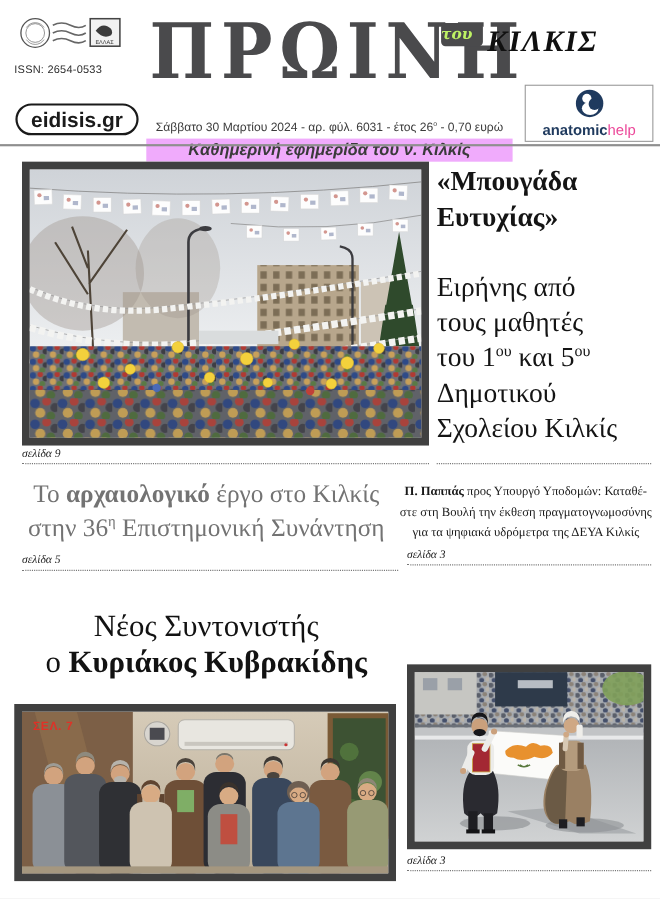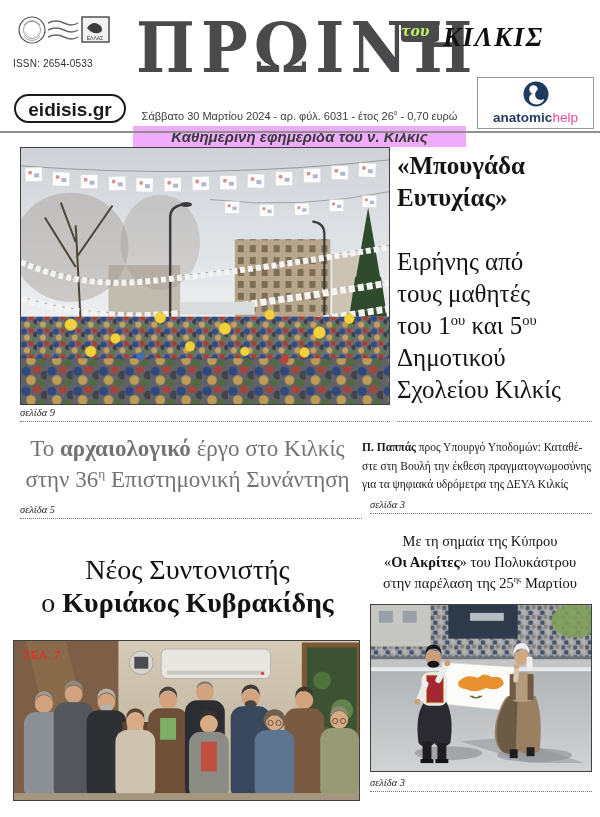--- a/index.html
+++ b/index.html
@@ -19,30 +19,30 @@
   .subtitle-bar{left:133px;top:86px;width:333px;height:21px;background:#f0abfc;text-align:center;
                 font:bold italic 15px "Liberation Sans",sans-serif;color:#3a3a3a;line-height:21px;margin-top:40px;}
   .website-pill{left:14px;top:94px;width:112px;height:29px;border:2px solid #1a1a1a;border-radius:16px;
                 text-align:center;font:bold 19px "Liberation Sans",sans-serif;color:#1a1a1a;line-height:27px;box-sizing:border-box;}
   .dateline{left:133px;top:110px;width:333px;text-align:center;font:11px "Liberation Sans",sans-serif;color:#3b3b3b;}
   .ad-box{left:477px;top:77px;width:117px;height:52px;border:1px solid #9a9a9a;background:#fff;box-sizing:border-box;text-align:center;}
   .ad-brand{font:bold 13.5px "Liberation Sans",sans-serif;color:#1f3a5e;line-height:14px;}
   .ad-brand .lite{font-weight:normal;color:#ec4899;}
   .header-rule{left:0;top:131px;width:600px;height:2px;background:#8f8f8f;}
   
-  .photo{border:1px solid #404040;box-sizing:border-box;background:#dcdcdc;}
+  .photo{border:7px solid #404040;box-sizing:border-box;background:#dcdcdc;}
   .photo svg{display:block;width:100%;height:100%;}
   .photo-main{left:20px;top:147px;width:370px;height:258px;}
   .photo-group{left:13px;top:640px;width:347px;height:161px;}
   .photo-parade{left:370px;top:604px;width:222px;height:168px;}
   .photo-label{left:10px;top:8px;font:bold 11px "Liberation Sans",sans-serif;color:#e03127;letter-spacing:.5px;}
   
   .headline-main{left:397px;top:150px;width:196px;font-size:25px;line-height:32px;color:#141414;}
   .headline-arch{left:15px;top:433px;width:345px;text-align:center;font-size:23px;line-height:31px;color:#737373;}
-  .brief-pappas{left:362px;top:438px;width:232px;font-size:11.5px;line-height:18.5px;
+  .brief-pappas{left:362px;top:438px;width:232px;text-align:center;font-size:11.5px;line-height:18.5px;
                 color:#1a1a1a;white-space:nowrap;}
   .kicker-syriza{left:15px;top:536px;width:345px;text-align:center;font-weight:bold;font-size:14.5px;color:#111;}
   .headline-syriza{left:15px;top:553px;width:345px;text-align:center;font-size:28px;line-height:33px;color:#121212;}
   .headline-akrites{left:368px;top:531px;width:224px;text-align:center;font-size:14.5px;line-height:21px;color:#121212;}
   
   .caption{font:italic 10.5px "Liberation Serif",serif;color:#262626;border-bottom:1px dotted #777;padding-bottom:3px;}
   .cap-main{left:20px;top:407px;width:370px;}
   .rule-right-top{left:397px;top:407px;width:195px;height:14px;border-bottom:1px dotted #777;}
   .cap-arch{left:20px;top:504px;width:342px;}
   .cap-pappas{left:370px;top:499px;width:222px;}
@@ -259,21 +259,20 @@
           <path d="M318,79 A9,9 0 0 1 336,79 L336,75 A9,9 0 0 0 318,75 Z" fill="#8d8776"></path>
         <circle cx="323" cy="81" r="2.6" fill="none" stroke="#4a4038" stroke-width="0.8"></circle>
           <circle cx="331" cy="81" r="2.6" fill="none" stroke="#4a4038" stroke-width="0.8"></circle>
         <rect x="308" y="88" width="39" height="73" rx="12" fill="#979a74"></rect>
       </g>
       <rect x="0" y="154" width="347" height="7" fill="#a5977f"></rect>
     </svg>
     <div class="abs photo-label">ΣΕΛ. 7</div>
   </div>
 
-  <div class="abs headline-akrites"><span>Με τη σημαία της Κύπρου</span><br><span>«</span><span class="rt-b">Οι Ακρίτες</span><span>» του Πολυκάστρου</span><br><span>στην παρέλαση της 25</span><span class="rt-sup">ης</span><span> Μαρτίου</span></div>
 
   <div class="abs photo photo-parade">
     <svg viewBox="0 0 222 168" preserveAspectRatio="none" aria-hidden="true">
       <defs>
         <pattern id="crowdP" width="12" height="10" patternUnits="userSpaceOnUse">
           <rect width="12" height="10" fill="#a7abb0"></rect>
           <circle cx="2" cy="3" r="2.4" fill="#5a5f6a"></circle>
             <circle cx="8" cy="2" r="2.2" fill="#8c8379"></circle>
           <circle cx="11" cy="7" r="2.3" fill="#b9b3a9"></circle>
             <circle cx="5" cy="8" r="2.4" fill="#45506b"></circle>

